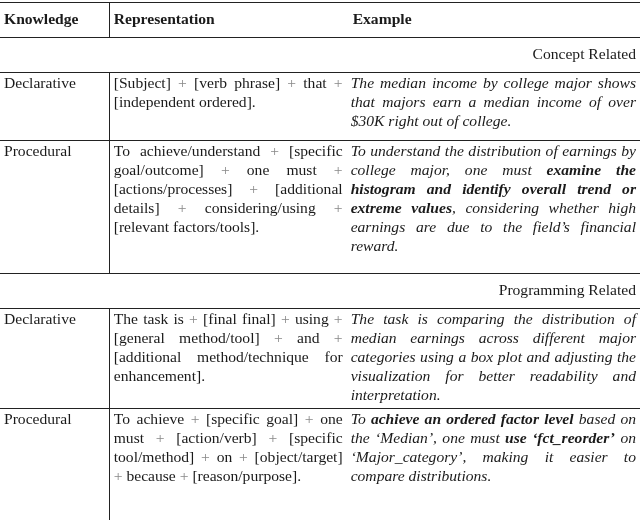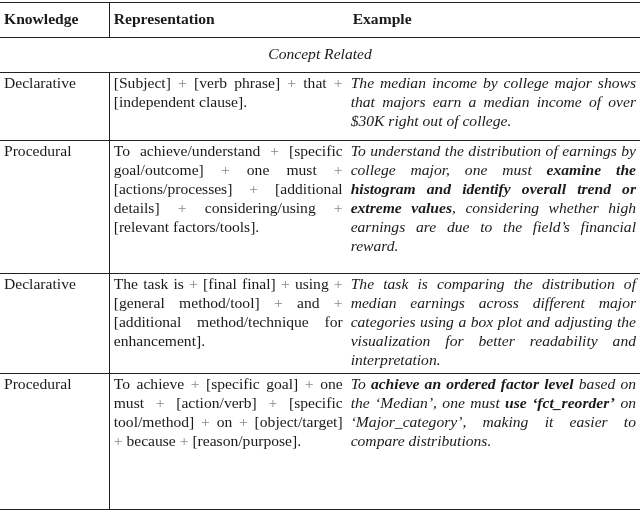--- a/index.html
+++ b/index.html
@@ -27,22 +27,21 @@
     font-weight: bold;
     text-align: left;
     height: 28px;
     padding-top: 6px;
     border-top: 1.5px solid #222;
     border-bottom: 1px solid #222;
     margin-left: 39px;
   }
   tr.hdr th.col-e { text-align: left; padding-left: 6px; }
   tr.section td {
-    text-align: center;
-    font-style: italic;
+    text-align: right;
     height: 28px;
     padding-top: 6px;
     border-bottom: 1px solid #222;
   }
   tr.row td {
     padding-top: 0;
     padding-bottom: 4px;
     border-bottom: 1px solid #222;
   }
   tr.row.last td { border-bottom: 1.5px solid #222; }
@@ -62,30 +61,33 @@
     <th class="col-r">Representation</th>
     <th class="col-e">Example</th>
   </tr>
 
   <tr class="section">
     <td colspan="3">Concept Related</td>
   </tr>
 
   <tr class="row" style="height:68px">
     <td class="col-k">Declarative</td>
-    <td class="col-r"><span>[Subject]</span><span class="plus"> + </span><span>[verb phrase]</span><span class="plus"> + </span><span>that</span><span class="plus"> + </span><span>[independent clause].</span></td>
+    <td class="col-r"><span>[Subject]</span><span class="plus"> + </span><span>[verb phrase]</span><span class="plus"> + </span><span>that</span><span class="plus"> + </span><span>[independent ordered].</span></td>
     <td class="col-e">The median income by college major shows that majors earn a median income of over $30K right out of college.</td>
   </tr>
 
   <tr class="row" style="height:133px">
     <td class="col-k">Procedural</td>
     <td class="col-r"><span>To achieve/understand</span><span class="plus"> + </span><span>[specific goal/outcome]</span><span class="plus"> + </span><span>one must</span><span class="plus"> + </span><span class="b">[actions/processes]</span><span class="plus"> + </span><span>[additional details]</span><span class="plus"> + </span><span>considering/using</span><span class="plus"> + </span><span>[relevant factors/tools].</span></td>
     <td class="col-e"><span>To understand the distribution of earnings by college major, one must </span><span class="bi">examine the histogram and identify overall trend or extreme values</span><span>, considering whether high earnings are due to the field’s financial reward.</span></td>
   </tr>
 
+  <tr class="section">
+    <td colspan="3">Programming Related</td>
+  </tr>
 
   <tr class="row" style="height:80px">
     <td class="col-k">Declarative</td>
     <td class="col-r"><span>The task is</span><span class="plus"> + </span><span>[final final]</span><span class="plus"> + </span><span>using</span><span class="plus"> + </span><span>[general method/tool]</span><span class="plus"> + </span><span>and</span><span class="plus"> + </span><span>[additional method/technique for enhancement].</span></td>
     <td class="col-e">The task is comparing the distribution of median earnings across different major categories using a box plot and adjusting the visualization for better readability and interpretation.</td>
   </tr>
 
   <tr class="row last" style="height:136px">
     <td class="col-k">Procedural</td>
     <td class="col-r"><span>To achieve</span><span class="plus"> + </span><span class="b">[specific goal]</span><span class="plus"> + </span><span>one must</span><span class="plus"> + </span><span class="b">[action/verb]</span><span class="plus"> + </span><span class="b">[specific tool/method]</span><span class="plus"> + </span><span>on</span><span class="plus"> + </span><span>[object/target]</span><span class="plus"> + </span><span>because</span><span class="plus"> + </span><span>[reason/purpose].</span></td>

